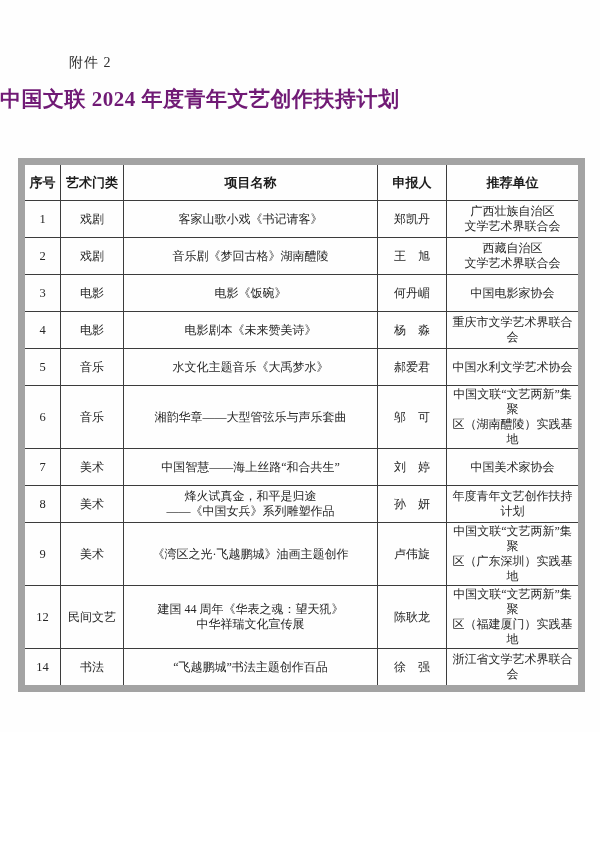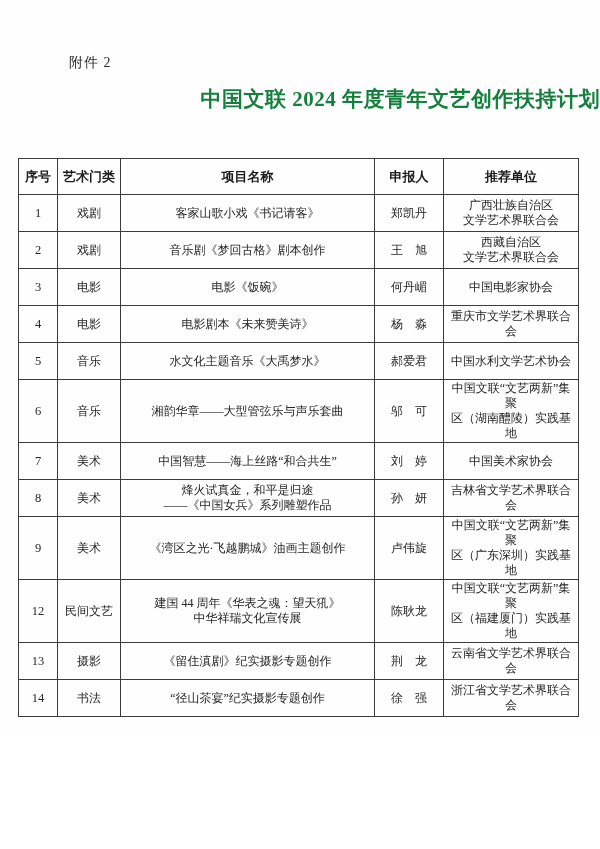--- a/index.html
+++ b/index.html
@@ -12,28 +12,28 @@
   }
   .page{
     position:relative;width:600px;height:732px;background:#fefefe;overflow:hidden;text-decoration:underline;
   }
   .attachment{
     position:absolute;left:69px;top:54px;
     font-size:14px;letter-spacing:1px;color:#2e2e2e;
   }
   .title{
     position:absolute;left:0;right:0;top:84px;margin:0;
-    text-align:right;font-weight:bold;
-    font-size:21px;line-height:30px;color:#15803d;
+    text-align:left;font-weight:bold;
+    font-size:21px;line-height:30px;color:#701a75;
     letter-spacing:0.5px;
   }
   table.projects{
     position:absolute;left:18px;top:158px;
     width:560px;border-collapse:collapse;table-layout:fixed;
-    border:1px solid #a3a3a3;
+    border:7px solid #a3a3a3;
     background:#fefefe;
   }
   th,td{
     border:1px solid #3c3c3c;
     text-align:center;vertical-align:middle;
     padding:1px 3px;
     white-space:pre-line;
     overflow:hidden;
   }
   thead th{
@@ -85,21 +85,21 @@
           <td class="cell-no">1</td>
           <td class="cell-category">戏剧</td>
           <td class="cell-project">客家山歌小戏《书记请客》</td>
           <td class="cell-applicant">郑凯丹</td>
           <td class="cell-recommender">广西壮族自治区
 文学艺术界联合会</td>
         </tr>
         <tr>
           <td class="cell-no">2</td>
           <td class="cell-category">戏剧</td>
-          <td class="cell-project">音乐剧《梦回古格》剧本创作</td>
+          <td class="cell-project">音乐剧《梦回古格》湖南醴陵</td>
           <td class="cell-applicant">王　旭</td>
           <td class="cell-recommender">西藏自治区
 文学艺术界联合会</td>
         </tr>
         <tr>
           <td class="cell-no">3</td>
           <td class="cell-category">电影</td>
           <td class="cell-project">电影《饭碗》</td>
           <td class="cell-applicant">何丹嵋</td>
           <td class="cell-recommender">中国电影家协会</td>
@@ -132,50 +132,43 @@
           <td class="cell-project">中国智慧——海上丝路“和合共生”</td>
           <td class="cell-applicant">刘　婷</td>
           <td class="cell-recommender">中国美术家协会</td>
         </tr>
         <tr>
           <td class="cell-no">8</td>
           <td class="cell-category">美术</td>
           <td class="cell-project">烽火试真金，和平是归途
 ——《中国女兵》系列雕塑作品</td>
           <td class="cell-applicant">孙　妍</td>
-          <td class="cell-recommender">吉林省文学艺术界联合会</td>
+          <td class="cell-recommender">年度青年文艺创作扶持计划</td>
         </tr>
         <tr>
           <td class="cell-no">9</td>
           <td class="cell-category">美术</td>
           <td class="cell-project">《湾区之光·飞越鹏城》油画主题创作</td>
           <td class="cell-applicant">卢伟旋</td>
           <td class="cell-recommender">中国文联“文艺两新”集聚
 区（广东深圳）实践基地</td>
         </tr>
         <tr>
           <td class="cell-no">12</td>
           <td class="cell-category">民间文艺</td>
           <td class="cell-project">建国 44 周年《华表之魂：望天犼》
 中华祥瑞文化宣传展</td>
           <td class="cell-applicant">陈耿龙</td>
           <td class="cell-recommender">中国文联“文艺两新”集聚
 区（福建厦门）实践基地</td>
         </tr>
         <tr>
-          <td class="cell-no">13</td>
-          <td class="cell-category">摄影</td>
-          <td class="cell-project">《留住滇剧》纪实摄影专题创作</td>
-          <td class="cell-applicant">荆　龙</td>
-          <td class="cell-recommender">云南省文学艺术界联合会</td>
-        </tr>
-        <tr>
           <td class="cell-no">14</td>
           <td class="cell-category">书法</td>
-          <td class="cell-project">“径山茶宴”纪实摄影专题创作</td>
+          <td class="cell-project">“飞越鹏城”书法主题创作百品</td>
           <td class="cell-applicant">徐　强</td>
           <td class="cell-recommender">浙江省文学艺术界联合会</td>
         </tr>
       </tbody>
   </table>
 
   <div class="note">注：公示项目按照艺术门类及推荐单位顺序排列。</div>
 
 </div>
 

